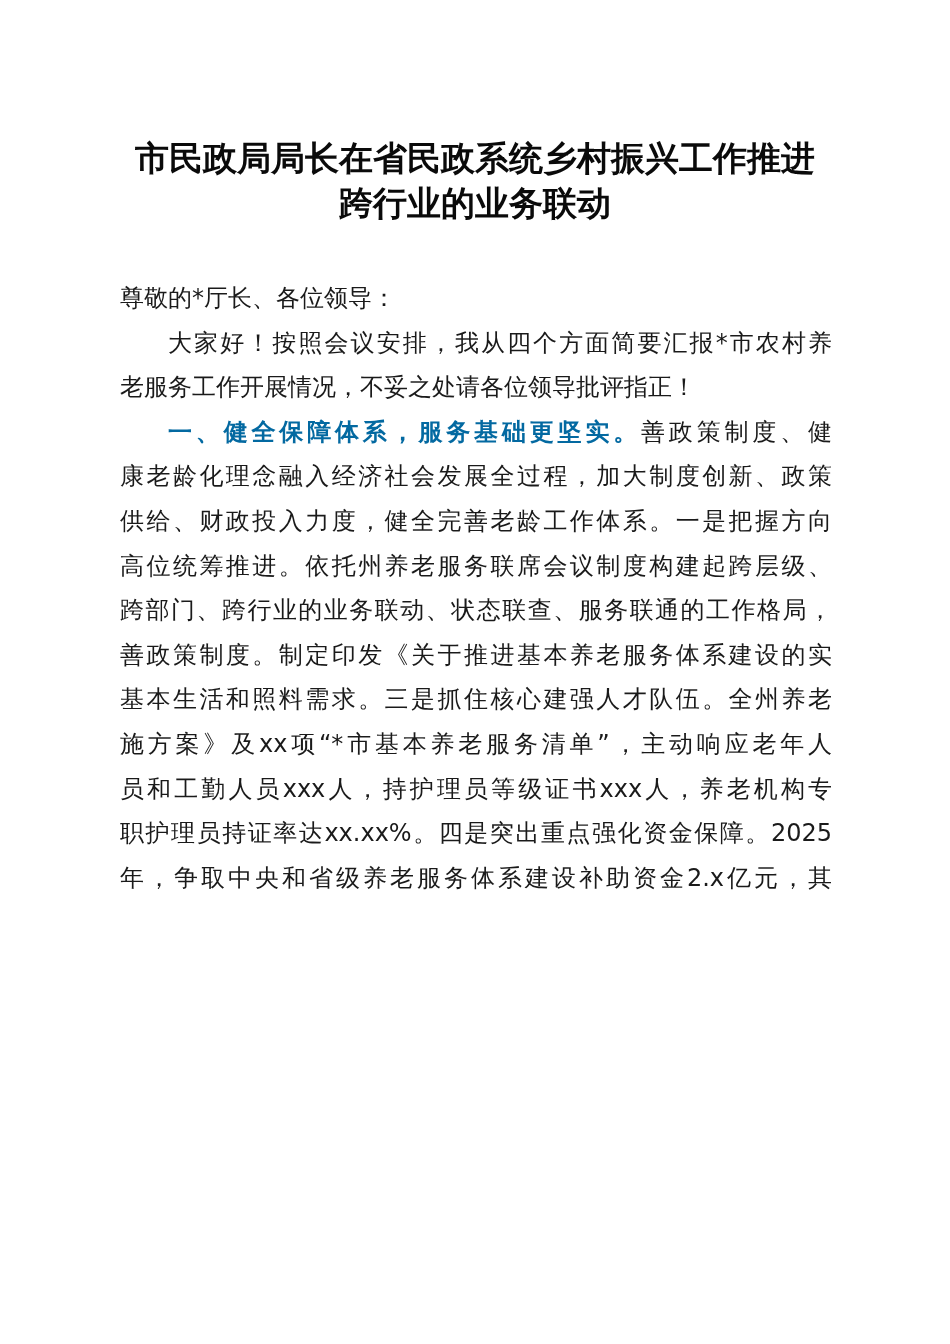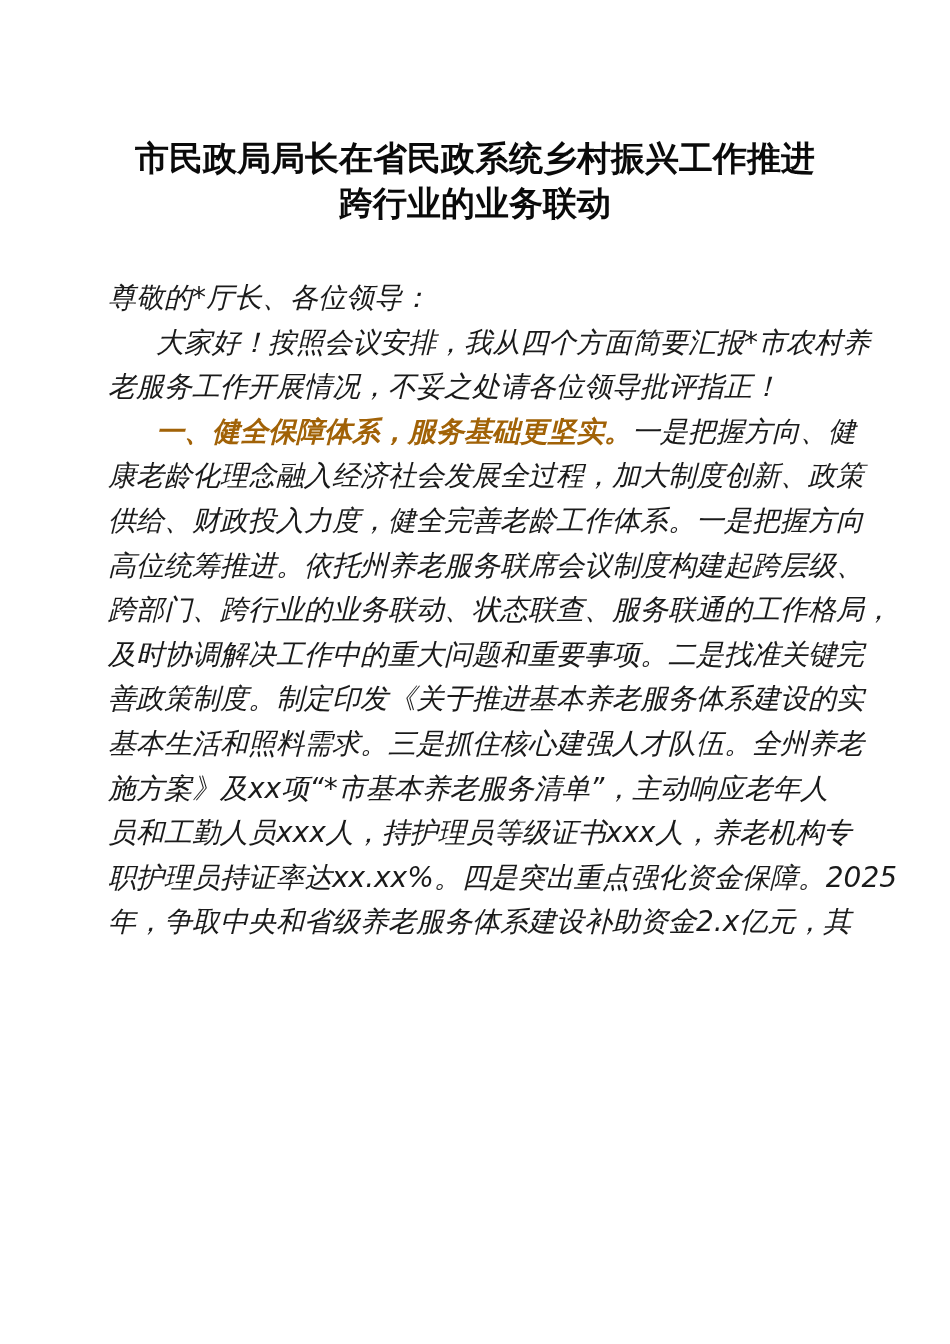--- a/index.html
+++ b/index.html
@@ -31,41 +31,40 @@
     font-weight: bold;
     font-size: 34px;
     line-height: 45px;
     letter-spacing: 0px;
     color: #0a0a0a;
     margin: 0;
   }
   .title span { display: block; white-space: nowrap; }
   .body {
     position: absolute;
-    left: 108px;
+    left: 120px;
     top: 276px;
     width: 712px;
     font-family: "DejaVu Sans", "Liberation Sans", sans-serif;
-    font-size: 28px;
+    font-size: 24px;
     line-height: 44.6px;
     color: #1a1a1a;
-    font-style: italic;
   }
   .line {
     display: block;
     white-space: nowrap;
     height: 44.6px;
     text-align: justify;
     text-align-last: justify;
   }
   .line.last { text-align-last: left; }
   .line.indent { padding-left: 48px; }
   .bold {
     font-weight: bold;
-    color: #a16207;
+    color: #0369a1;
   }
 </style>
 </head>
 <body>
 
 <div class="page">
 
   <h1 class="title">
     <span>市民政局局长在省民政系统乡村振兴工作推进</span>
     <span>跨行业的业务联动</span>
@@ -74,26 +73,25 @@
   <div class="body">
     <span class="line last">尊敬的*厅长、各位领导：</span>
 
     <div>
       <span class="line indent">大家好！按照会议安排，我从四个方面简要汇报*市农村养</span>
       <span class="line last">老服务工作开展情况，不妥之处请各位领导批评指正！</span>
     </div>
 
 
     <div>
-      <span class="line indent"><span class="bold">一、健全保障体系，服务基础更坚实。</span><span>一是把握方向、健</span></span>
+      <span class="line indent"><span class="bold">一、健全保障体系，服务基础更坚实。</span><span>善政策制度、健</span></span>
       <span class="line">康老龄化理念融入经济社会发展全过程，加大制度创新、政策</span>
       <span class="line">供给、财政投入力度，健全完善老龄工作体系。一是把握方向</span>
       <span class="line">高位统筹推进。依托州养老服务联席会议制度构建起跨层级、</span>
       <span class="line">跨部门、跨行业的业务联动、状态联查、服务联通的工作格局，</span>
-      <span class="line">及时协调解决工作中的重大问题和重要事项。二是找准关键完</span>
       <span class="line">善政策制度。制定印发《关于推进基本养老服务体系建设的实</span>
       <span class="line">基本生活和照料需求。三是抓住核心建强人才队伍。全州养老</span>
       <span class="line">施方案》及xx项“*市基本养老服务清单”，主动响应老年人</span>
       <span class="line">员和工勤人员xxx人，持护理员等级证书xxx人，养老机构专</span>
       <span class="line">职护理员持证率达xx.xx%。四是突出重点强化资金保障。2025</span>
       <span class="line">年，争取中央和省级养老服务体系建设补助资金2.x亿元，其</span>
     </div>
   </div>
 </div>
 

